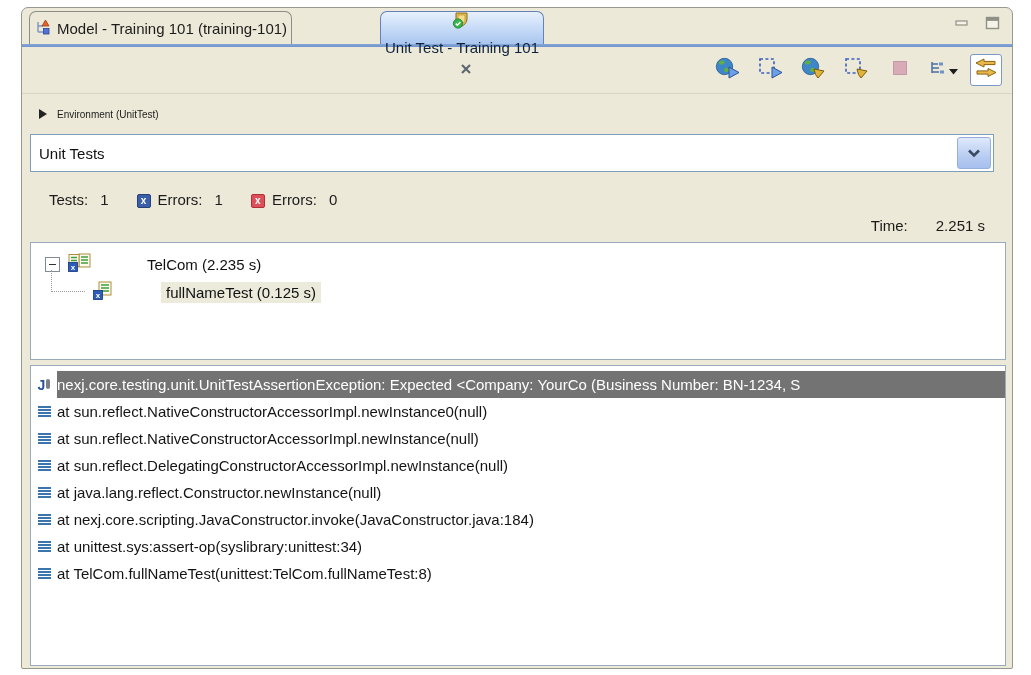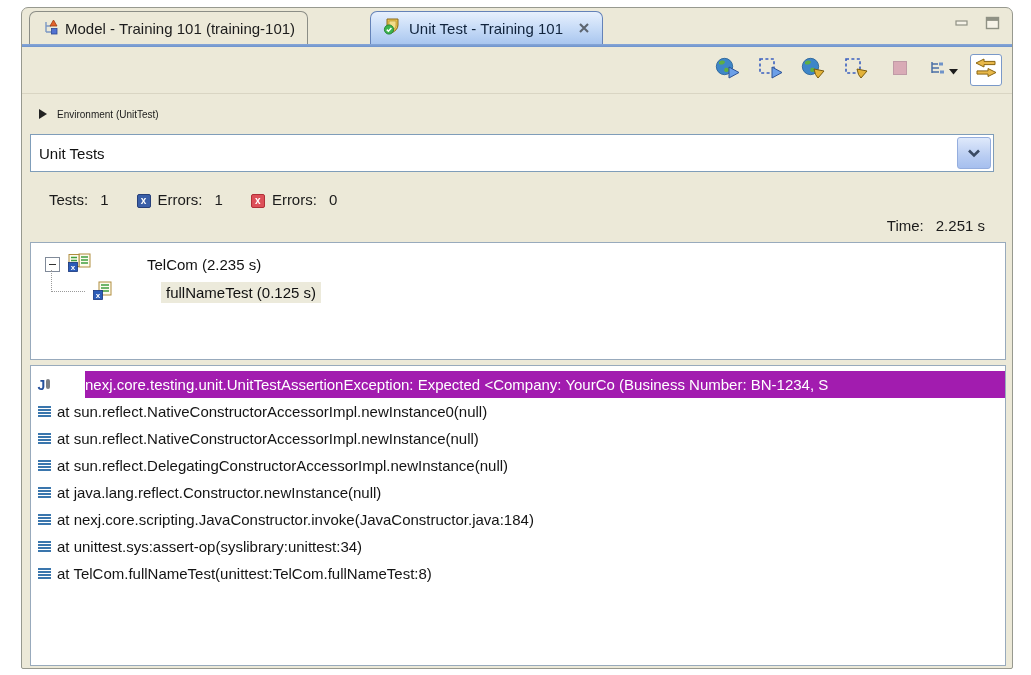--- a/index.html
+++ b/index.html
@@ -5,25 +5,25 @@
   * { margin:0; padding:0; box-sizing:border-box; }
   body { background:#ffffff; font-family:"Liberation Sans", sans-serif; }
   .page { position:relative; width:1031px; height:675px; background:#ffffff; overflow:hidden; }
 
   .view { position:absolute; left:21px; top:7px; width:992px; height:662px;
           background:#ece9d8; border:1px solid #97998f; border-radius:7px 7px 2px 2px; }
 
   
   .tabbar { position:absolute; left:0; top:0; width:100%; height:36px; }
   .tab { position:absolute; top:3px; height:33px; display:flex; align-items:center; gap:7px;
-         padding:0 12px; font-size:15px; color:#1c1c1c; white-space:nowrap;
+         padding:0 4px; font-size:15px; color:#1c1c1c; white-space:nowrap;
          border:1px solid #8b8d86; border-bottom:none; border-radius:7px 7px 0 0; cursor:default; }
   .tab.inactive { left:7px; background:#ece9d8; z-index:1; }
-  .tab.active { left:348px; background:linear-gradient(#e7f0fd, #cbdef8 45%, #a9c6ef);
-                border-color:#6482b8; z-index:2; color:#10233c; }
+  .tab.active { left:358px; background:linear-gradient(#e7f0fd, #cbdef8 45%, #a9c6ef);
+                border-color:#6482b8; z-index:2; color:#10233c;flex-direction:column; }
   .tab .close-x { margin-left:8px; display:inline-flex; cursor:pointer; }
   .win-controls { position:absolute; right:10px; top:6px; display:flex; gap:10px; align-items:center; }
   .win-btn { width:20px; height:18px; display:flex; align-items:center; justify-content:center; cursor:pointer; }
   .tab-strip-line { position:absolute; left:0; top:36px; width:100%; height:3px;
                     background:linear-gradient(#86a6d8,#6f94cc); }
 
   
   .toolbar { position:absolute; left:0; top:39px; width:100%; height:47px;
              display:flex; align-items:center; justify-content:flex-end; gap:11px; padding-right:10px;
              border-bottom:1px solid #d9d5c3; }
@@ -48,21 +48,21 @@
 
   
   .stats-row { position:absolute; left:0; top:166px; width:100%; height:34px;
                display:flex; align-items:flex-end; padding-left:27px; font-size:15px; color:#1b1b1b; }
   .stat-val { margin-left:12px; }
   .stat-ico { margin-left:28px; margin-right:7px; width:14px; height:14px; border-radius:2px;
               display:flex; align-items:center; justify-content:center;
               color:#ffffff; font-size:10px; font-weight:bold; line-height:1; }
   .ico-fail { background:#3a5fa8; border:1px solid #27407a; }
   .ico-err  { background:#dd5059; border:1px solid #b03038; }
-  .time-row { position:absolute; right:27px; top:202px; height:30px; display:flex; align-items:center; gap:12px;
+  .time-row { position:absolute; right:27px; top:202px; height:30px; display:flex; align-items:center; gap:28px;
               font-size:15px; color:#1b1b1b; }
 
   
   .tree-panel { position:absolute; left:8px; top:234px; width:976px; height:118px;
                 background:#ffffff; border:1px solid #98aabc; overflow:hidden; }
   .tree-row { position:relative; height:28px; display:flex; align-items:center; font-size:15px; color:#111; cursor:default; }
   .tree-row.root { margin-top:7px; padding-left:14px; gap:8px; }
   .tree-row.child { padding-left:62px; gap:6px; }
   .expander { width:15px; height:15px; border:1px solid #808a99; background:#ffffff;
               display:flex; align-items:center; justify-content:center; cursor:pointer; }
@@ -72,21 +72,21 @@
   .connector { position:absolute; left:20px; top:-8px; width:34px; height:22px;
                border-left:1px dotted #9a9a9a; border-bottom:1px dotted #9a9a9a; }
 
   
   .trace-panel { position:absolute; left:8px; top:357px; width:976px; height:301px;
                  background:#ffffff; border:1px solid #98aabc; overflow:hidden; padding-top:5px; }
   .trace-row { height:27px; display:flex; align-items:center; font-size:15px; color:#141414;
                white-space:nowrap; cursor:default; }
   .trace-row .ico-cell { flex:0 0 26px; display:flex; justify-content:center; }
   .trace-row .txt { overflow:hidden; text-overflow:clip; }
-  .trace-row.selected .txt { flex:1; background:#a21caf; color:#ffffff; height:100%; display:flex; align-items:center;margin-left:28px; }
+  .trace-row.selected .txt { flex:1; background:#737373; color:#ffffff; height:100%; display:flex; align-items:center; }
 
   .jx { display:flex; align-items:flex-start; }
   .jx .j { font-weight:bold; font-size:14px; color:#26519c; line-height:1; }
   .jx .bang { width:4px; height:10px; background:#7c7f84; border-radius:2px; margin-left:1px; margin-top:1px; }
 </style>
 </head>
 <body>
 
 <div class="page">
   <div class="view">

